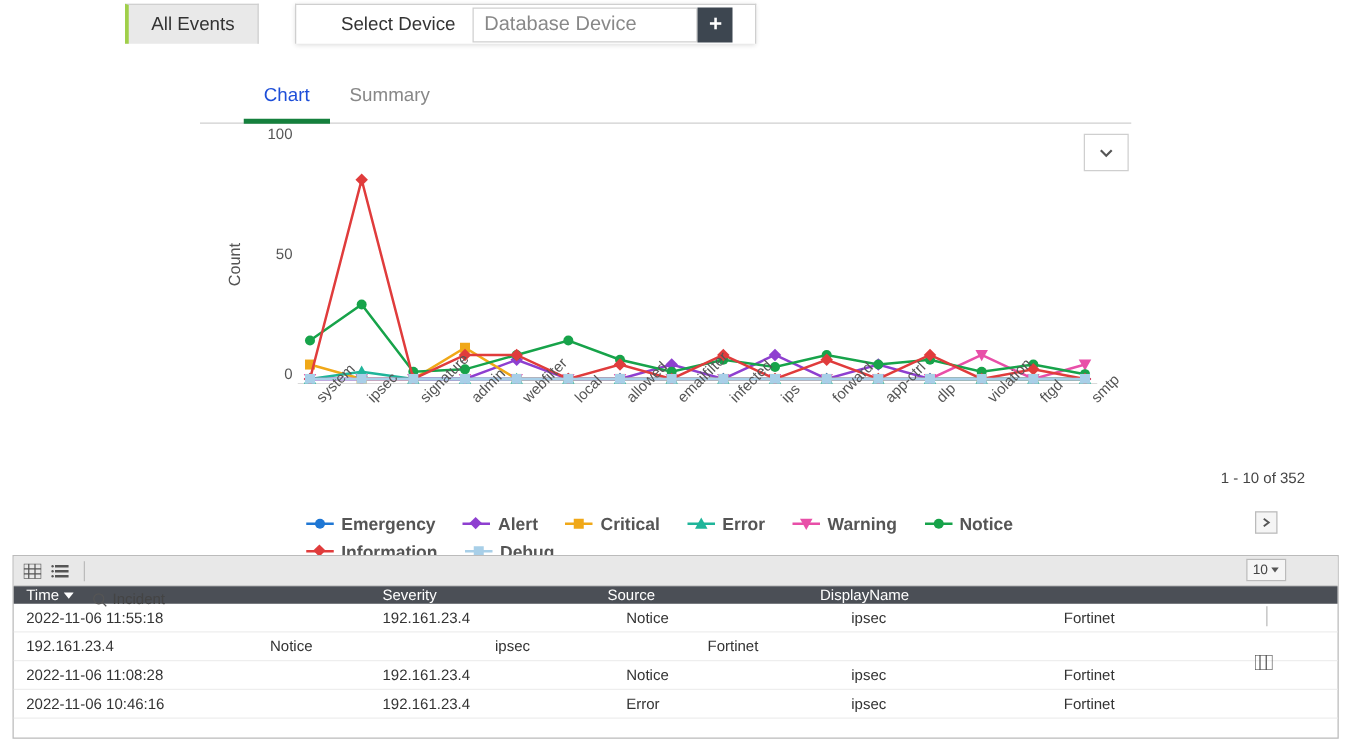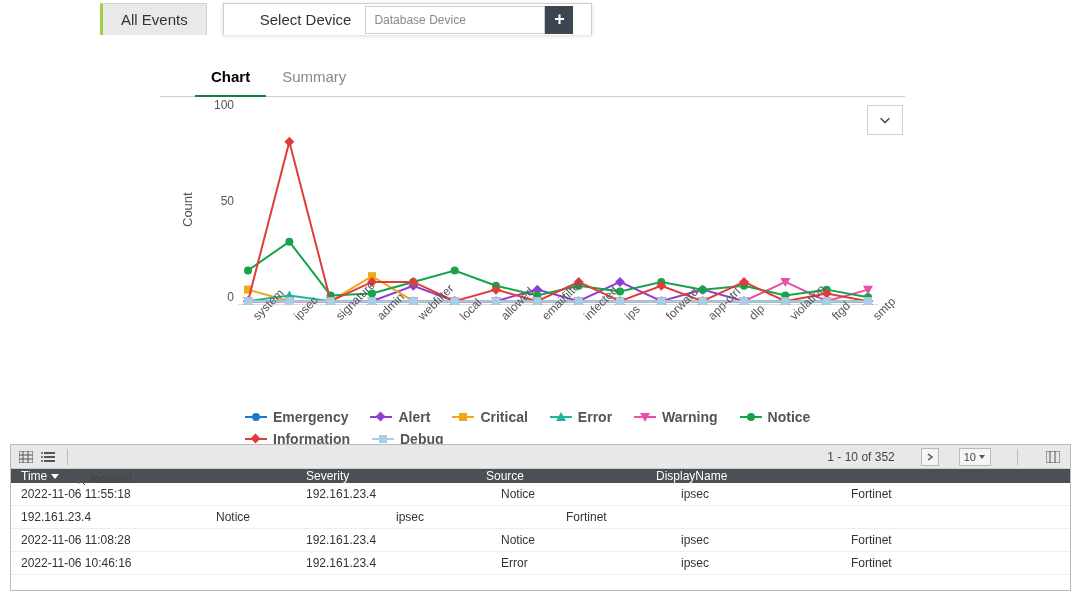--- a/index.html
+++ b/index.html
@@ -10,32 +10,32 @@
     --border:#cfcfcf;
     --tabgray:#8f8f8f;
     --headerDark:#4b4f56;
   }
   *{box-sizing:border-box;}
   html,body{margin:0;padding:0;background:#fff;font-family:Arial,Helvetica,sans-serif;font-size:13px;color:#333;}
   .page{width:1081px;height:599px;position:relative;background:#fff;overflow:hidden;}
 
   
   .tabbar{position:absolute;left:100px;top:3px;height:32px;display:flex;align-items:flex-end;}
-  .tab{height:32px;display:flex;align-items:center;padding:0 18px;font-size:15px;color:#333;border:1px solid var(--border);border-bottom:none;background:#fff;margin-right:16px;}
+  .tab{height:32px;display:flex;align-items:center;padding:0 18px;font-size:15px;color:#333;border:1px solid var(--border);border-bottom:none;background:#fff;margin-right:29px;}
   .tab.all{background:#e9e9e9;border-color:#d0d0d0;border-left:3px solid #a0cf4a;color:#333;}
   .tab.device{background:#fff;box-shadow:0 1px 4px rgba(0,0,0,0.15);padding-left:36px;}
   .device-select{display:flex;align-items:center;margin-left:-4px;}
-  .device-box{border:1px solid var(--border);background:#fff;height:28px;width:180px;display:flex;align-items:center;padding:0 8px;color:#888;font-size:12px;}
+  .device-box{border:1px solid var(--border);background:#fff;height:28px;width:180px;display:flex;align-items:center;padding:0 8px;color:#888;font-size:16px;}
   .device-add{width:28px;height:28px;background:#3d4650;color:#fff;display:flex;align-items:center;justify-content:center;font-size:18px;font-weight:bold;cursor:pointer;}
 
   
   .chartpanel{position:absolute;left:160px;top:45px;width:745px;height:400px;background:#fff;}
   .subtabs{display:flex;border-bottom:1px solid var(--border);padding-left:35px;margin-top:15px;}
   .subtab{padding:8px 16px 10px 16px;font-size:15px;color:#888;cursor:pointer;}
-  .subtab.active{color:#000000;font-weight:bold;border-bottom:2px solid #15803d;margin-bottom:-1px;}
+  .subtab.active{color:#1d4ed8;font-weight:normal;border-bottom:4px solid #15803d;margin-bottom:-1px;}
   .chartarea{position:relative;width:100%;height:260px;}
   .dropdown-btn{position:absolute;right:2px;top:8px;width:36px;height:30px;border:1px solid var(--border);display:flex;align-items:center;justify-content:center;cursor:pointer;background:#fff;}
   .dropdown-btn svg{width:14px;height:14px;fill:none;stroke:#555;stroke-width:2;}
   .ylabel{position:absolute;left:20px;top:130px;transform:rotate(-90deg);transform-origin:left top;font-size:13px;color:#555;}
   .ytick{position:absolute;left:46px;font-size:12px;color:#555;text-align:right;width:28px;}
   svg.plot{position:absolute;left:78px;top:8px;}
   .xticks{position:absolute;left:78px;top:210px;width:640px;height:50px;}
   .xtick{position:absolute;font-size:12px;color:#555;transform:rotate(-45deg);transform-origin:left top;white-space:nowrap;}
   .legend{margin-left:85px;margin-top:52px;display:flex;flex-wrap:wrap;width:620px;}
   .leg-item{display:flex;align-items:center;margin-right:22px;margin-bottom:6px;font-size:14px;font-weight:bold;color:#555;}
@@ -48,21 +48,21 @@
   .leg-mark.triangle::after{width:0;height:0;background:none;border-left:5px solid transparent;border-right:5px solid transparent;border-bottom:9px solid currentColor;top:2px;left:6px;}
   .leg-mark.tridown::after{width:0;height:0;background:none;border-left:5px solid transparent;border-right:5px solid transparent;border-top:9px solid currentColor;top:3px;left:6px;}
 
   
   .gridwrap{position:absolute;left:10px;right:10px;top:444px;bottom:8px;border:1px solid #bbb;background:#fff;}
   .toolbar{height:24px;background:#e8e8e8;border-bottom:1px solid #ccc;display:flex;align-items:center;font-size:12px;color:#444;}
   .tb-left{display:flex;align-items:center;padding-left:6px;}
   .tb-icon{width:18px;height:18px;margin-right:4px;display:flex;align-items:center;justify-content:center;cursor:pointer;}
   .tb-sep{width:1px;height:16px;background:#bbb;margin:0 6px;}
   .incident{display:flex;align-items:flex-end;gap:4px;cursor:pointer;margin-top:44px;}
-  .tb-right{margin-left:auto;display:flex;align-items:center;padding-right:4px;gap:20px;}
+  .tb-right{margin-left:auto;display:flex;align-items:center;padding-right:20px;gap:20px;flex-direction:column;}
   .pager-text{margin-right:6px;}
   .tb-btn{border:1px solid #bbb;background:#f5f5f5;height:18px;min-width:18px;padding:0 4px;display:flex;align-items:center;justify-content:center;cursor:pointer;font-size:11px;}
   .thead{height:14px;background:#4b4f56;color:#fff;display:flex;font-size:12px;align-items:center;}
   .th{padding:0 10px;display:flex;align-items:center;gap:4px;}
   .th.sort svg{width:8px;height:8px;fill:#fff;}
   .col-time{width:285px;}
   .col-device{width:195px;}
   .col-sev{width:180px;}
   .col-src{width:170px;}
   .col-disp{flex:1;}

